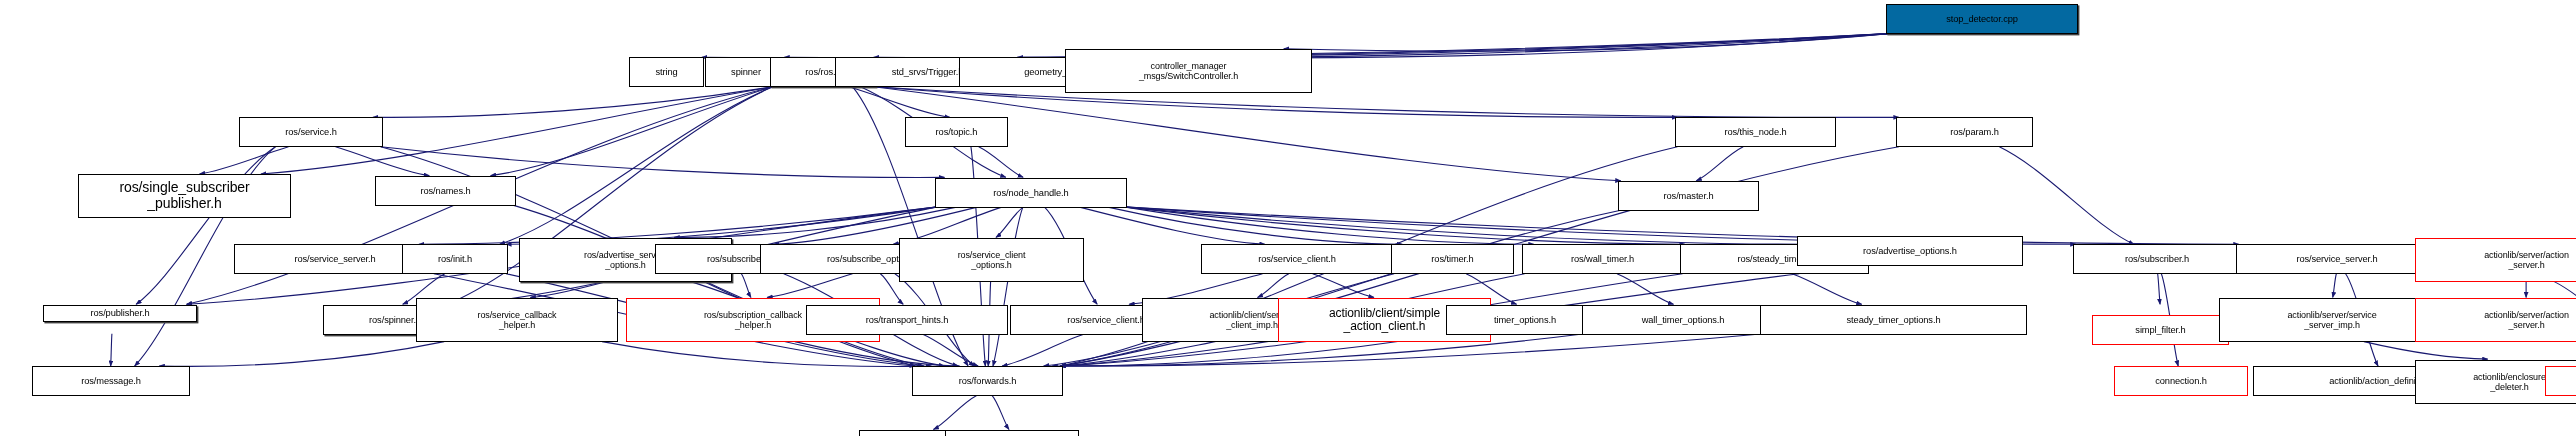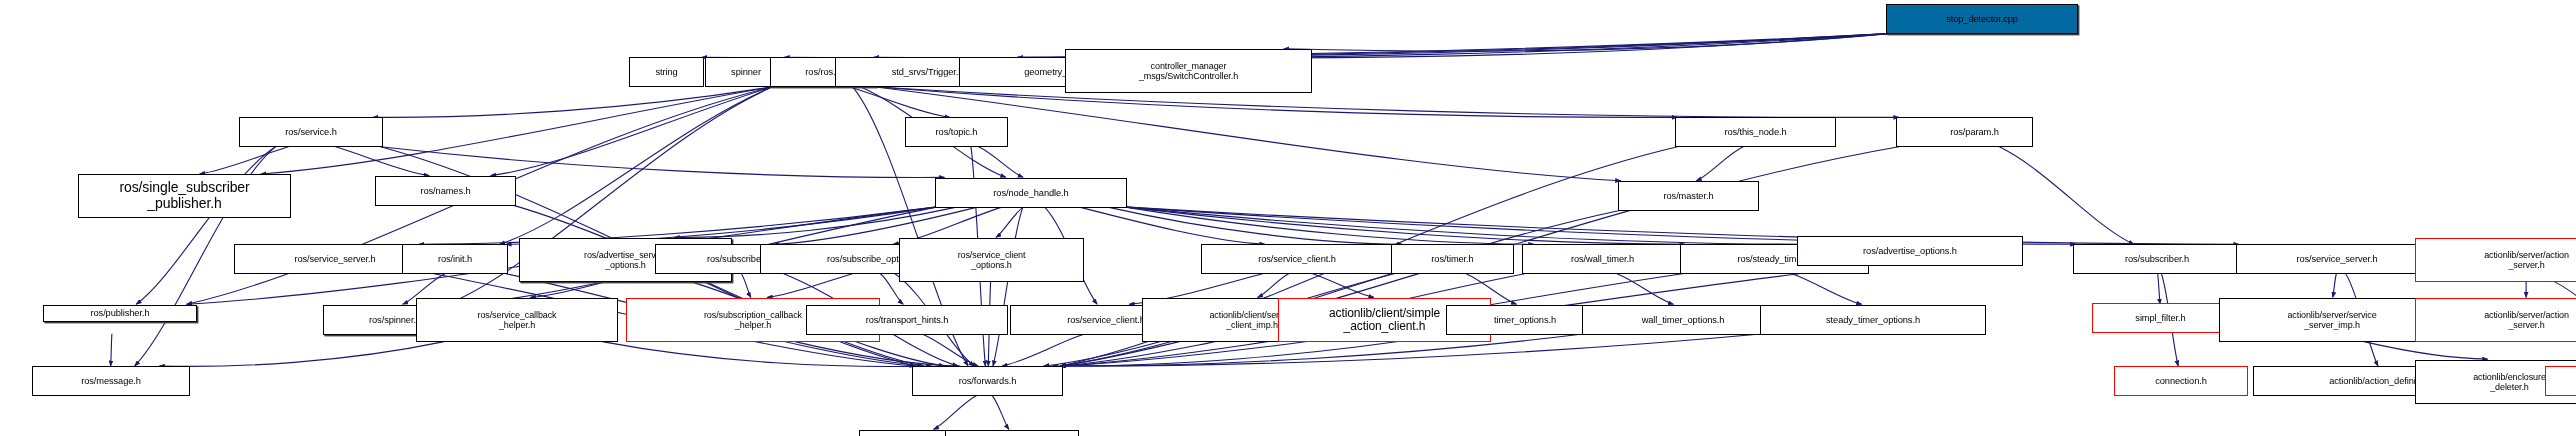--- a/index.html
+++ b/index.html
@@ -157,22 +157,22 @@
       <div class="node redbox" style="left: 626px; top: 298px; width: 254px; height: 44px; font-size: 9px;">ros/subscription_callback
 _helper.h</div>
       <div class="node" style="left: 806px; top: 305px; width: 202px; height: 29.5px;">ros/transport_hints.h</div>
       <div class="node" style="left: 1010px; top: 305px; width: 192px; height: 29.5px;">ros/service_client.h</div>
       <div class="node" style="left: 1142px; top: 298px; width: 220px; height: 44px; font-size: 9px;">actionlib/client/service
 _client_imp.h</div>
       <div class="node redbox" style="left: 1278px; top: 298px; width: 213px; height: 44px; font-size: 12px;">actionlib/client/simple
 _action_client.h</div>
       <div class="node" style="left: 1446px; top: 305px; width: 158px; height: 29.5px;">timer_options.h</div>
       <div class="node" style="left: 1582px; top: 305px; width: 202px; height: 29.5px;">wall_timer_options.h</div>
-      <div class="node" style="left: 1760px; top: 305px; width: 226px; height: 29.5px;">steady_timer_options.h</div>
-      <div class="node redbox" style="left: 2092px; top: 303px; width: 137px; height: 29.5px;">simpl_filter.h</div>
+      <div class="node" style="left: 1760px; top: 305px; width: 267px; height: 29.5px;">steady_timer_options.h</div>
+      <div class="node redbox" style="left: 2092px; top: 315px; width: 137px; height: 29.5px;">simpl_filter.h</div>
       <div class="node" style="left: 2219px; top: 298px; width: 226px; height: 44px; font-size: 9px;">actionlib/server/service
 _server_imp.h</div>
       <div class="node redbox" style="left: 2415px; top: 298px; width: 223px; height: 44px; font-size: 9px;">actionlib/server/action
 _server.h</div>
       <div class="node" style="left: 32px; top: 366px; width: 158px; height: 29.5px;">ros/message.h</div>
       <div class="node" style="left: 912px; top: 366px; width: 151px; height: 29.5px;">ros/forwards.h</div>
       <div class="node redbox" style="left: 2114px; top: 366px; width: 134px; height: 29.5px;">connection.h</div>
       <div class="node" style="left: 2253px; top: 366px; width: 261px; height: 29.5px;">actionlib/action_definition.h</div>
       <div class="node" style="left: 2415px; top: 360px; width: 189px; height: 44px; font-size: 9px;">actionlib/enclosure
 _deleter.h</div>

